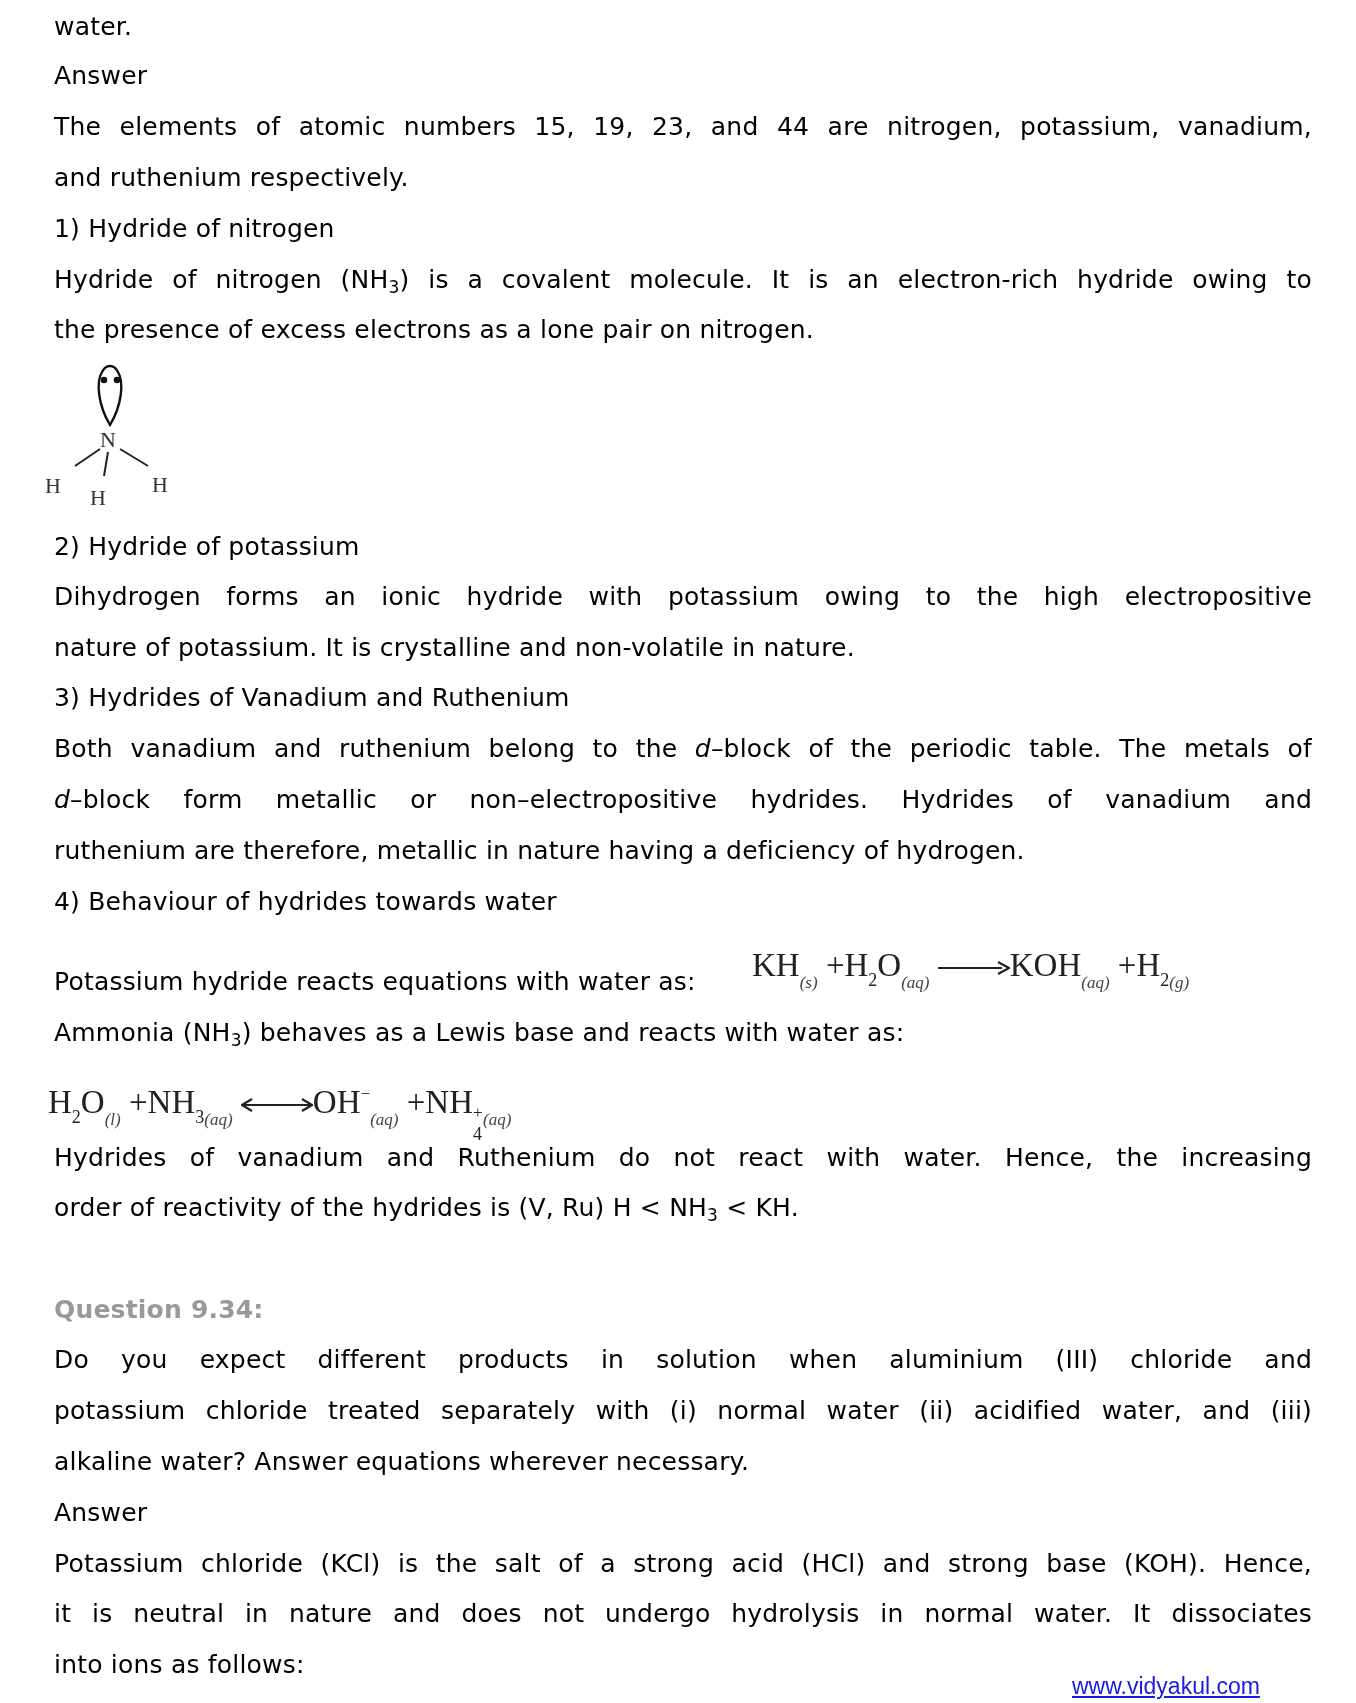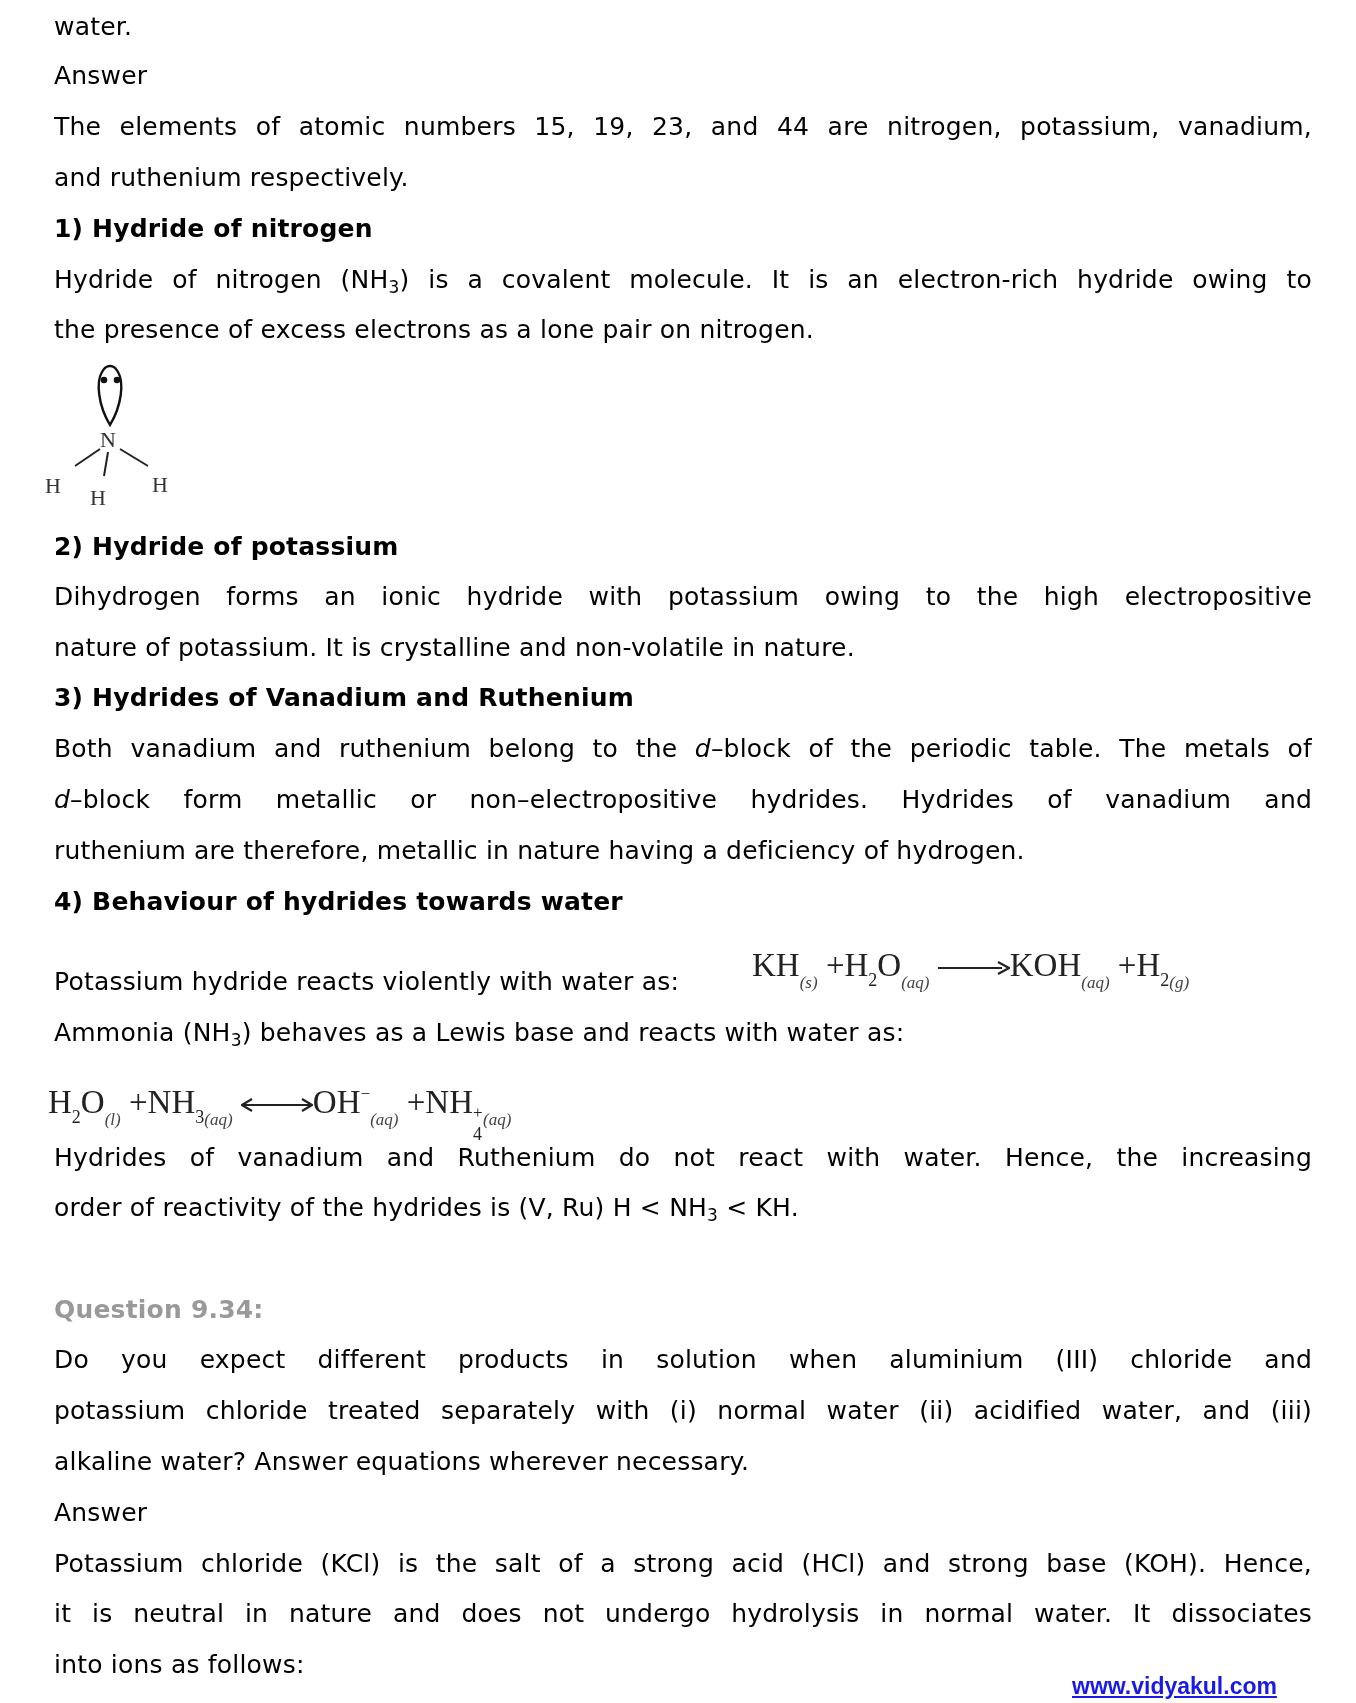--- a/index.html
+++ b/index.html
@@ -1,28 +1,28 @@
 <!DOCTYPE html>
 <html><head>
 <meta charset="utf-8">
 <style>
   html, body { margin: 0; padding: 0; background: #ffffff; }
   body { width: 1356px; height: 1703px; position: relative; overflow: hidden;
          font-family: "DejaVu Sans", sans-serif; color: #000; }
   .ln { position: absolute; left: 42px; white-space: nowrap; font-size: 25px; line-height: 30px; letter-spacing: 0.2px; margin-left: 12px; }
   .just { width: 1258px; text-align: justify; text-align-last: justify; white-space: normal; height: 30px; overflow: hidden; }
-  .bold { font-weight: bold; }
+  .bold { font-weight: normal; }
   .qhead { color: #999999; font-weight: bold; text-align: center; }
   sub.s { font-size: 17px; vertical-align: -5px; line-height: 0; }
   .eq { position: absolute; font-family: "Liberation Serif", "DejaVu Serif", serif; color: #222; white-space: nowrap; font-size: 33px; line-height: 43px; }
   .eq .sub { font-family: "Liberation Serif", serif; font-style: italic; font-size: 17px; vertical-align: -12px; color: #444; }
   .eq .num { font-size: 18px; vertical-align: -10px; font-style: normal; }
   .eq .sup { font-size: 17px; vertical-align: 14px; }
   .arrow { display: inline-block; vertical-align: middle; }
-  .link { position: absolute; left: 1072px; top: 1674px; font-family: "Liberation Sans", sans-serif; font-weight: bold;
+  .link { position: absolute; left: 1072px; top: 1674px; font-family: "Liberation Sans", sans-serif; font-weight: normal;
           font-size: 23px; color: #1a1ae8; text-decoration: underline; line-height: 24px; }
   .mol { position: absolute; left: 40px; top: 360px; }
   .mol text { font-family: "Liberation Serif", serif; font-size: 22px; fill: #333; }
 </style>
 </head>
 <body>
 
 <div>
 
   <div class="ln" style="top:12px">water.</div>
@@ -47,21 +47,21 @@
   </svg>
 
   <div class="ln bold" style="top:532px">2) Hydride of potassium</div>
   <div class="ln just" style="top:582px">Dihydrogen forms an ionic hydride with potassium owing to the high electropositive</div>
   <div class="ln" style="top:633px">nature of potassium. It is crystalline and non-volatile in nature.</div>
   <div class="ln bold" style="top:683px">3) Hydrides of Vanadium and Ruthenium</div>
   <div class="ln just" style="top:734px"><span>Both vanadium and ruthenium belong to the </span><i>d</i><span>–block of the periodic table. The metals of</span></div>
   <div class="ln just" style="top:785px"><i>d</i><span>–block form metallic or non–electropositive hydrides. Hydrides of vanadium and</span></div>
   <div class="ln" style="top:836px">ruthenium are therefore, metallic in nature having a deficiency of hydrogen.</div>
   <div class="ln bold" style="top:887px">4) Behaviour of hydrides towards water</div>
-  <div class="ln" style="top:967px">Potassium hydride reacts violently with water as:</div>
+  <div class="ln" style="top:967px">Potassium hydride reacts equations with water as:</div>
 
   <div class="eq" style="left:752px; top:944px">
     <span>KH</span><span class="sub">(s)</span>
     <span>+</span><span>H</span><span class="num">2</span><span>O</span><span class="sub">(aq)</span>
     <svg class="arrow" width="72" height="14" viewBox="0 0 72 14">
         <line x1="0" y1="7" x2="64" y2="7" stroke="#222" stroke-width="2.2"></line>
         <path d="M60,1 L71,7 L60,13" fill="none" stroke="#222" stroke-width="2.2"></path>
       </svg><span>KOH</span><span class="sub">(aq)</span>
     <span>+</span><span>H</span><span class="num">2</span><span class="sub">(g)</span>
   </div>

